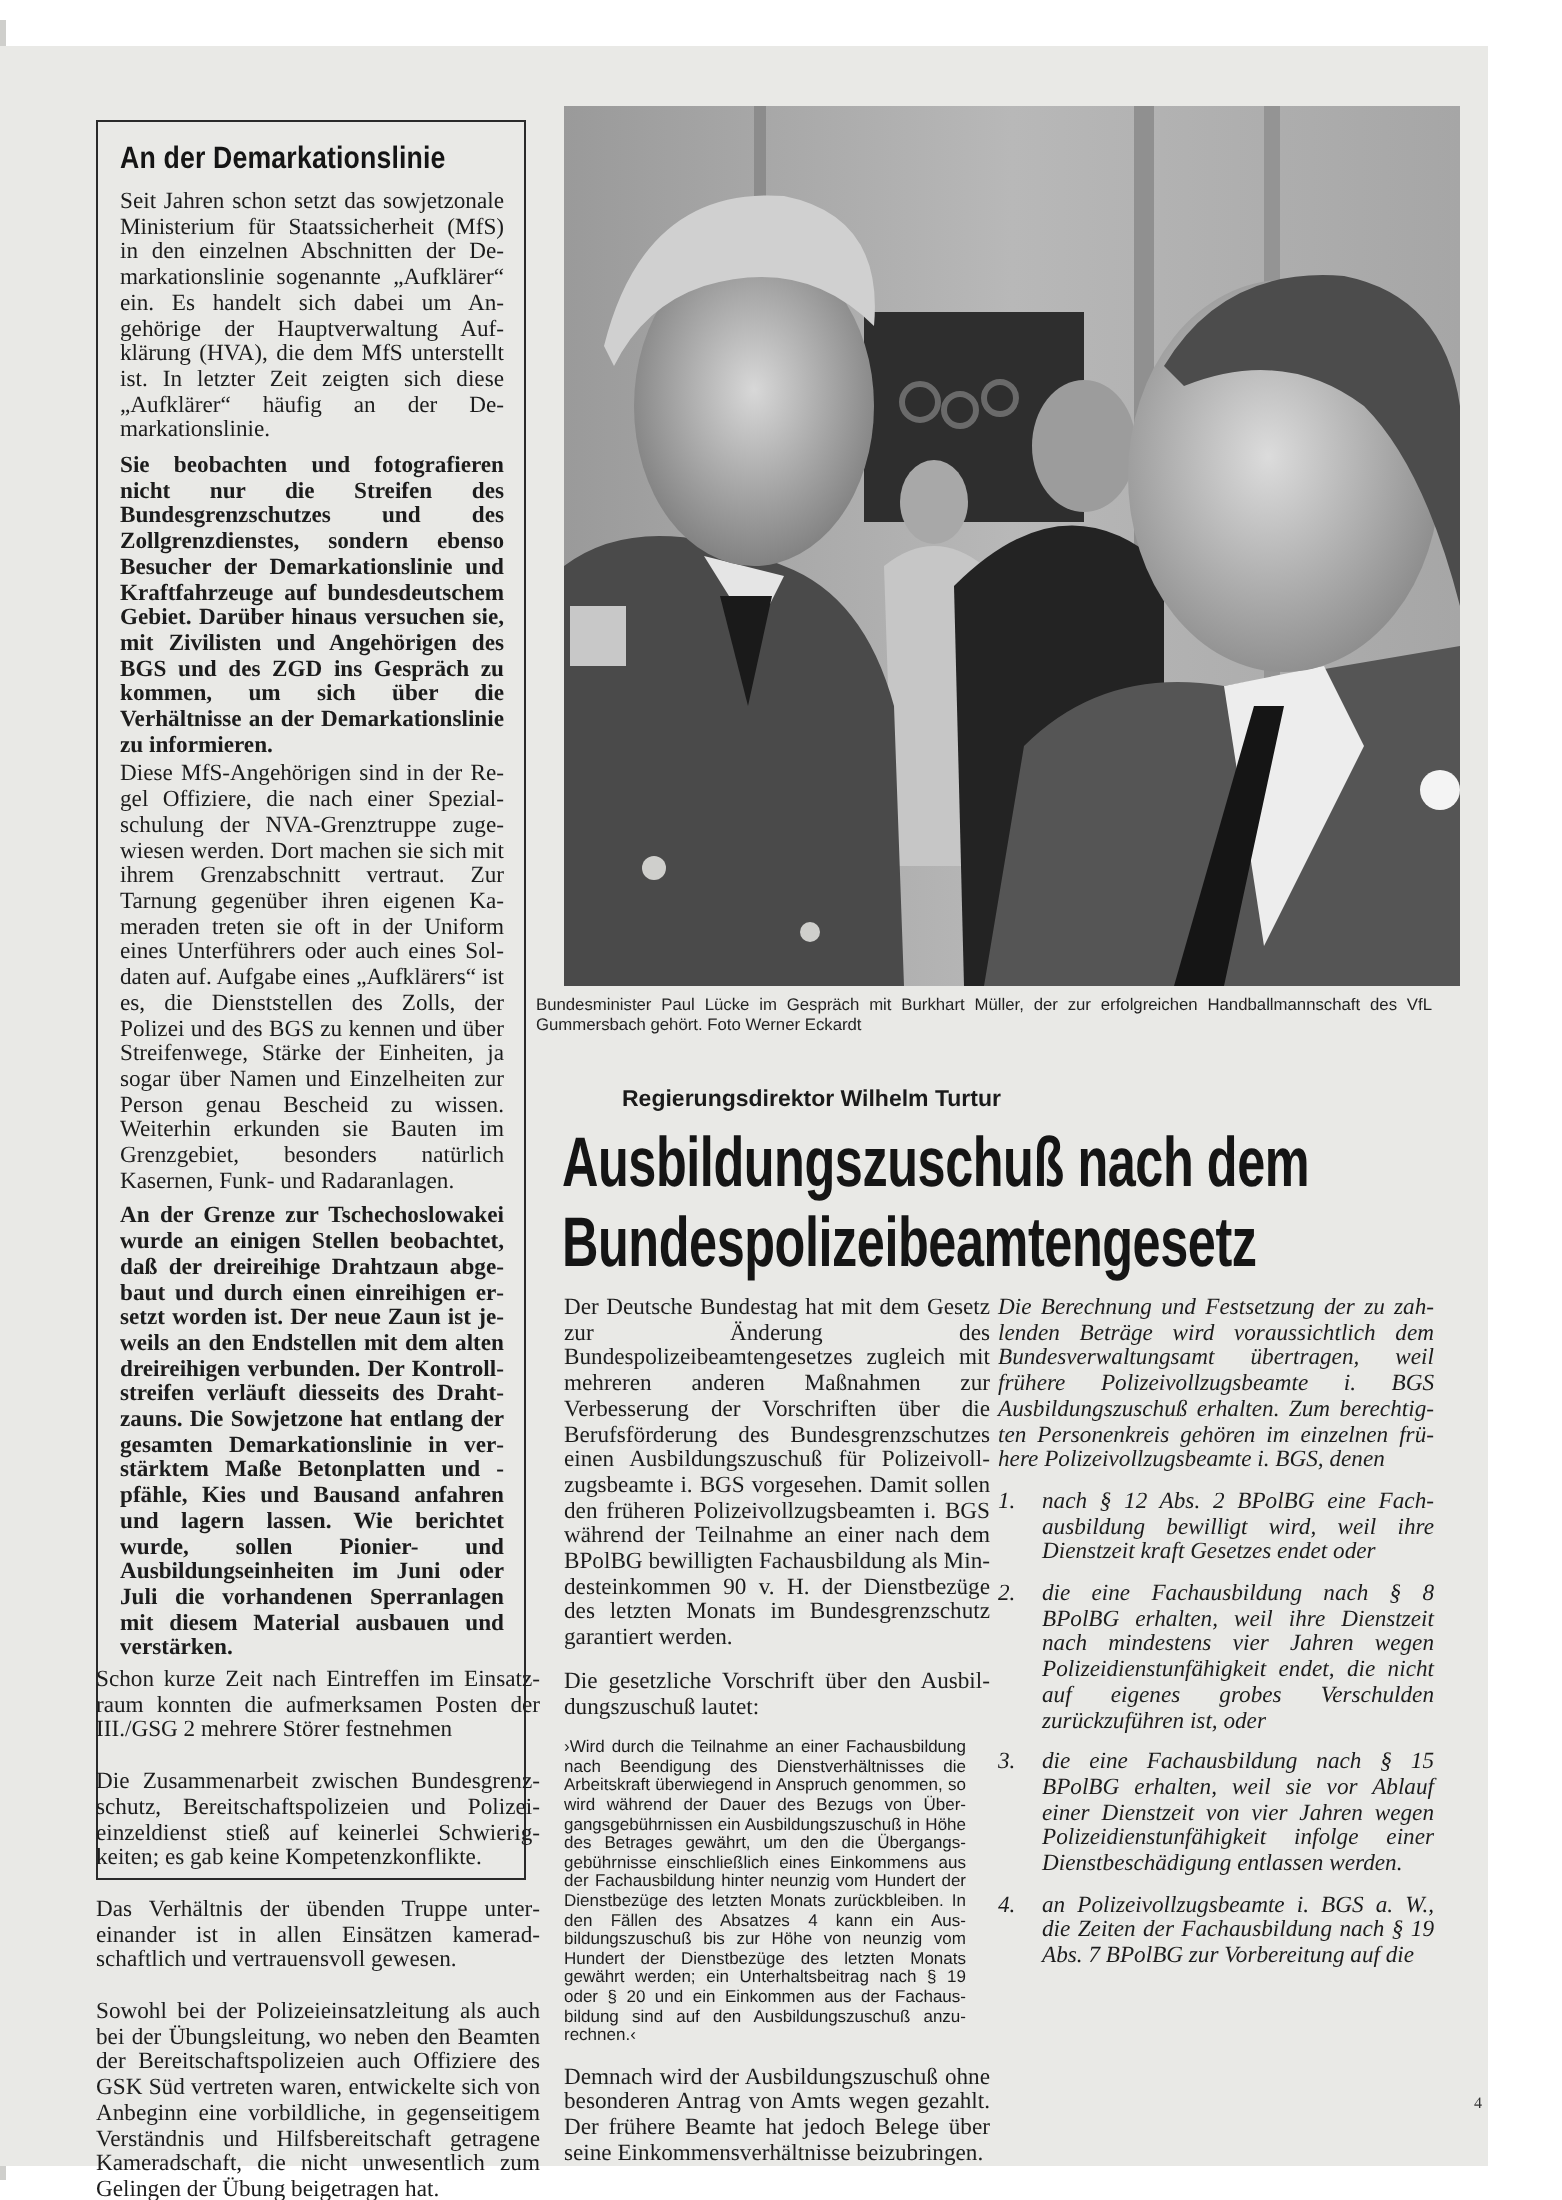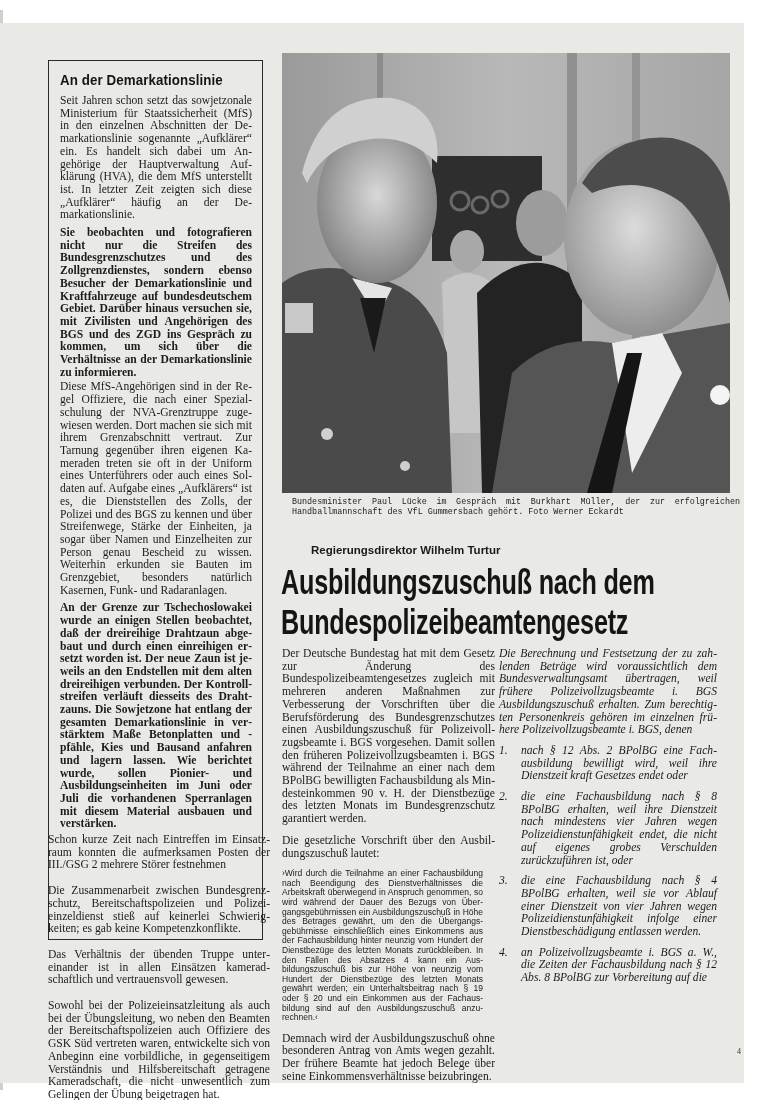--- a/index.html
+++ b/index.html
@@ -42,22 +42,22 @@
   }
   .col-left p + p { margin-top: 13px; }
 
   
   .photo {
     position: absolute; left: 282px; top: 53px; width: 448px; height: 440px;
     background: #8a8a8a; overflow: hidden;
   }
   .photo svg { display: block; }
   .caption {
-    position: absolute; left: 292px; top: 497px; width: 448px;
-    font-family: Liberation Mono, monospace;
+    position: absolute; left: 268px; top: 497px; width: 448px;
+    font-family: Liberation Sans, sans-serif;
     font-size: 8.4px; line-height: 10px; text-align: justify; color: #222;
   }
   .byline {
     position: absolute; left: 282px; top: 544px;
     font-family: "Liberation Sans", "DejaVu Sans", sans-serif;
     font-weight: bold; font-size: 11.5px; color: #1a1a1a; margin-left: 29px;
   }
   .headline {
     position: absolute; left: 281px; top: 562px; width: 460px;
     font-family: "Liberation Sans", "DejaVu Sans", sans-serif;
@@ -183,24 +183,24 @@
     <li>
       <span class="num">1.</span>
       <span class="txt">nach § 12 Abs. 2 BPolBG eine Fach­ausbildung bewilligt wird, weil ihre Dienstzeit kraft Gesetzes endet oder</span>
     </li>
     <li>
       <span class="num">2.</span>
       <span class="txt">die eine Fachausbildung nach § 8 BPolBG erhalten, weil ihre Dienstzeit nach min­destens vier Jahren wegen Polizeidienst­unfähigkeit endet, die nicht auf eigenes grobes Verschulden zurückzuführen ist, oder</span>
     </li>
     <li>
       <span class="num">3.</span>
-      <span class="txt">die eine Fachausbildung nach § 4 BPolBG erhalten, weil sie vor Ablauf einer Dienstzeit von vier Jahren wegen Poli­zeidienstunfähigkeit infolge einer Dienst­beschädigung entlassen werden.</span>
+      <span class="txt">die eine Fachausbildung nach § 15 BPolBG erhalten, weil sie vor Ablauf einer Dienstzeit von vier Jahren wegen Poli­zeidienstunfähigkeit infolge einer Dienst­beschädigung entlassen werden.</span>
     </li>
   </ul>
   <ul class="numlist">
     <li>
       <span class="num">4.</span>
-      <span class="txt">an Polizeivollzugsbeamte i. BGS a. W., die Zeiten der Fachausbildung nach § 12 Abs. 8 BPolBG zur Vorbereitung auf die</span>
+      <span class="txt">an Polizeivollzugsbeamte i. BGS a. W., die Zeiten der Fachausbildung nach § 19 Abs. 7 BPolBG zur Vorbereitung auf die</span>
     </li>
   </ul>
 </div>
 
 <div class="page-number">4</div>
 
 </body></html>

